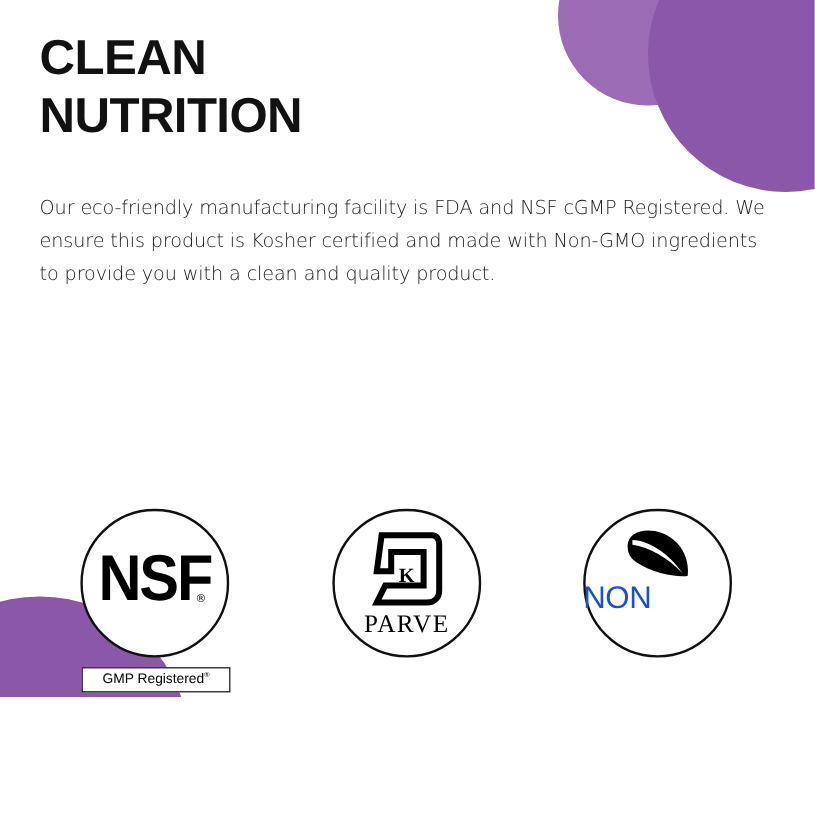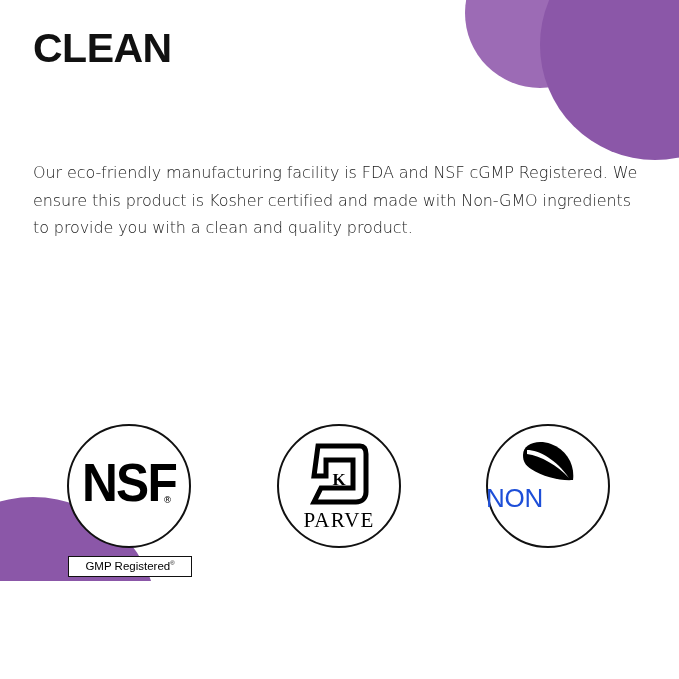--- a/index.html
+++ b/index.html
@@ -197,20 +197,21 @@
 
 <div id="canvas">
 
   <div class="blob" id="blob-tr-light"></div>
   <div class="blob" id="blob-tr-dark"></div>
   <div class="blob" id="blob-bl-dark"></div>
   <div class="blob" id="blob-bl-light"></div>
 
   <div id="headline">
     <span class="hl-line">CLEAN</span>
+    <span class="hl-line">NUTRITION</span>
   </div>
 
   <p id="body-copy">Our eco-friendly manufacturing facility is FDA and NSF cGMP Registered. We ensure this product is Kosher certified and made with Non-GMO ingredients to provide you with a clean and quality product.</p>
 
   <div id="badge-row">
 
     <div class="badge" id="badge-nsf">
       <div class="badge-ring"></div>
       <div id="nsf-word">NSF</div>
       <div id="nsf-reg">®</div>

